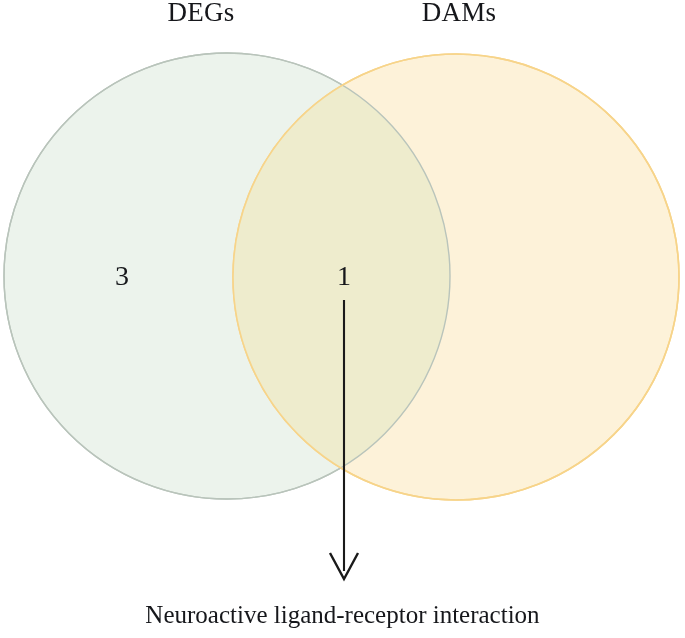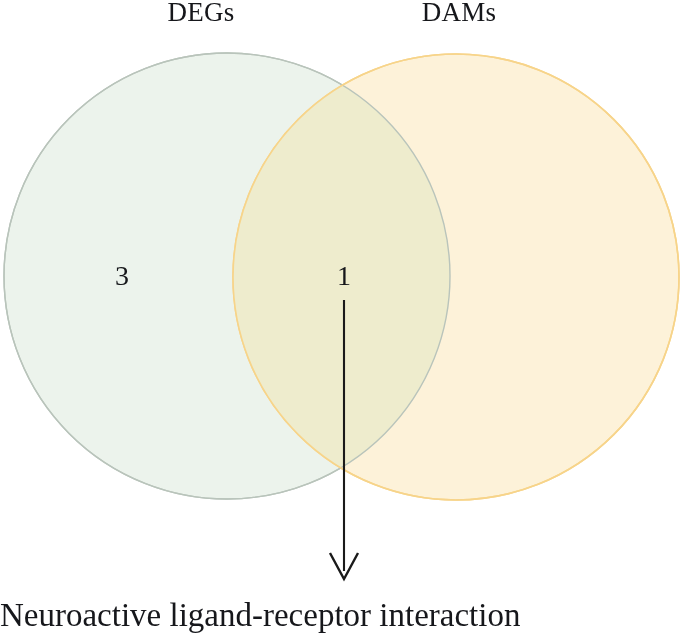--- a/index.html
+++ b/index.html
@@ -78,21 +78,22 @@
     top: 262px;
     width: 100px;
   }
 
   
   #caption {
     position: absolute;
     left: 0;
     top: 600px;
     width: 685px;
-    font-size: 33px;
+    text-align: center;
+    font-size: 25px;
     line-height: 30px;
     color: #16171b;
     white-space: nowrap;
   }
 </style>
 </head>
 <body style="background: rgb(255, 255, 255);">
 
 <div id="figure">
 

